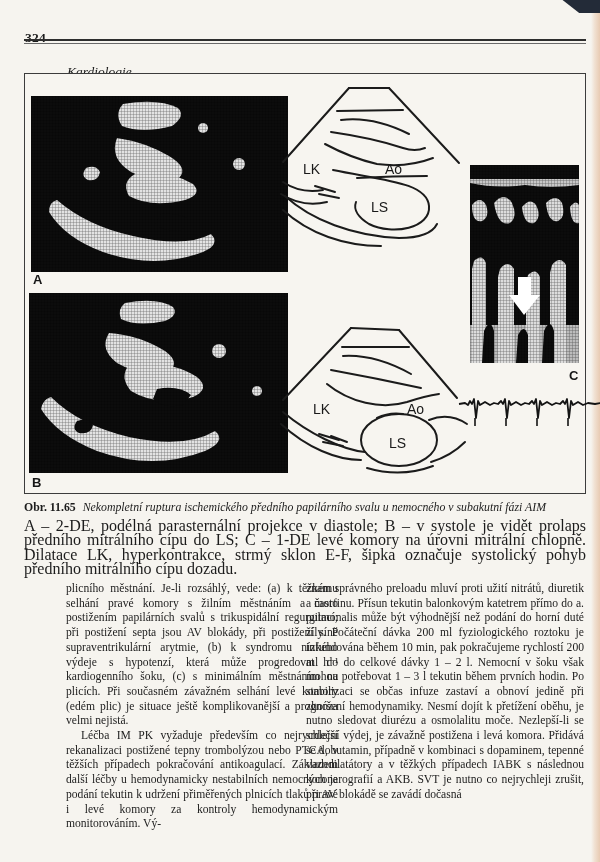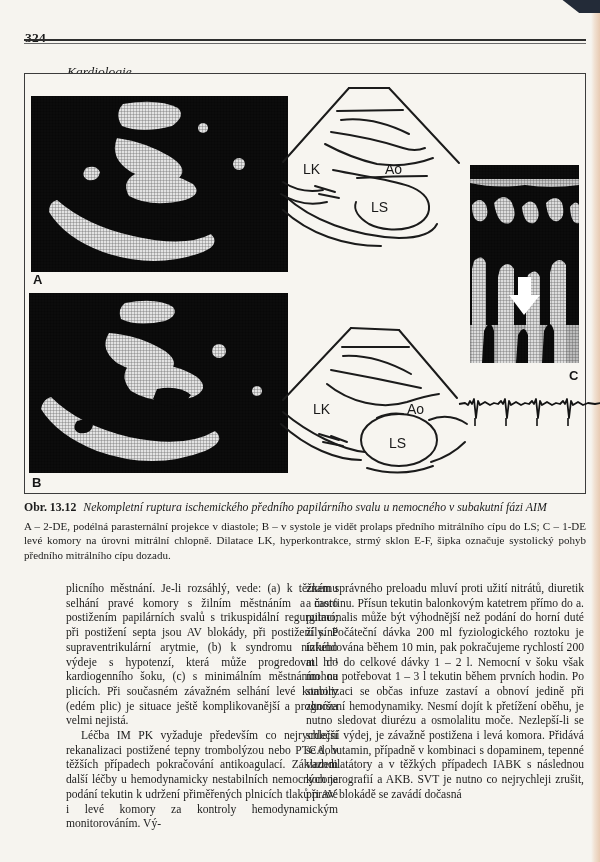--- a/index.html
+++ b/index.html
@@ -35,21 +35,21 @@
   #schem-top{left:256px;top:12px;}
   #schem-bottom{left:254px;top:248px;}
   #ecg{left:432px;top:306px;}
   .schem text{font-family:"Liberation Sans","DejaVu Sans",sans-serif;font-size:14px;fill:#191919;}
   .schem path,.schem line,.schem ellipse{fill:none;stroke:#1b1b1b;stroke-width:2;stroke-linecap:round;stroke-linejoin:round;}
   
   #caption{left:24px;top:500px;width:562px;}
   #caption-line1{font-size:11.8px;white-space:nowrap;}
   #caption-label{font-weight:bold;}
   #caption-title{font-style:italic;margin-left:7px;text-align:right;}
-  #caption-desc{margin-top:4px;font-size:11px;line-height:14.4px;text-align:justify;}
+  #caption-desc{margin-top:4px;font-size:16px;line-height:14.4px;text-align:justify;}
   
   .col{top:582px;text-align:justify;font-size:11.6px;line-height:14.7px;}
   #col-left{left:22px;width:272px;margin-left:44px;}
   #col-right{left:306px;width:278px;}
   .col p{margin:0;}
   .col p.indent{text-indent:15px;}
 </style>
 </head>
 <body>
 
@@ -179,21 +179,21 @@
                L41,24 L44,21 L46,24 L48,19 L50,38 L52,21 L54,25 L59,22 L64,25 L68,23
                L72,24 L75,21 L77,24 L79,19 L81,38 L83,21 L85,25 L90,22 L95,25 L99,23
                L103,24 L106,21 L108,24 L110,19 L112,38 L114,21 L116,25 L121,22 L126,25 L131,23 L138,24 L144,23"></path>
       <path d="M18,38 L18,46 M49,38 L49,46 M80,38 L80,46 M111,38 L111,46" stroke-width="1.6"></path>
     </g>
   </svg>
 </div>
 
 <div class="abs" id="caption">
   <div id="caption-line1">
-    <span id="caption-label">Obr. 13.12</span><span id="caption-title">Nekompletní ruptura ischemického předního papilárního svalu u nemocného v subakutní fázi AIM</span>
+    <span id="caption-label">Obr. 11.65</span><span id="caption-title">Nekompletní ruptura ischemického předního papilárního svalu u nemocného v subakutní fázi AIM</span>
   </div>
   <div id="caption-desc">A – 2-DE, podélná parasternální projekce v diastole; B – v systole je vidět prolaps předního mitrálního cípu do LS; C – 1-DE levé komory na úrovni mitrální chlopně. Dilatace LK, hyperkontrakce, strmý sklon E-F, šipka označuje systolický pohyb předního mitrálního cípu dozadu.</div>
 </div>
 
 <div class="abs col" id="col-left">
   <p>plicního městnání. Je-li rozsáhlý, vede: (a) k těžkému selhání pravé komory s žilním městnáním a často postižením papilárních svalů s trikuspidální regurgitací; při postižení septa jsou AV blokády, při postižení síně supraventrikulární arytmie, (b) k syndromu nízkého výdeje s hypotenzí, která může progredovat do kardiogenního šoku, (c) s minimálním městnáním na plicích. Při současném závažném selhání levé komory (edém plic) je situace ještě komplikovanější a prognóza velmi nejistá.</p>
   <p class="indent">Léčba IM PK vyžaduje především co nejrychlejší rekanalizaci postižené tepny trombolýzou nebo PTCA, v těžších případech pokračování antikoagulací. Základem další léčby u hemodynamicky nestabilních nemocných je podání tekutin k udržení přiměřených plnicích tlaků pravé i levé komory za kontroly hemodynamickým monitorováním. Vý-</p>
 </div>
 <div class="abs col" id="col-right">
   <p>znam správného preloadu mluví proti užití nitrátů, diuretik a morfinu. Přísun tekutin balonkovým katetrem přímo do a. pulmonalis může být výhodnější než podání do horní duté žíly. Počáteční dávka 200 ml fyziologického roztoku je infundována během 10 min, pak pokračujeme rychlostí 200 ml h⁻¹ do celkové dávky 1 – 2 l. Nemocní v šoku však mohou potřebovat 1 – 3 l tekutin během prvních hodin. Po stabilizaci se občas infuze zastaví a obnoví jedině při zhoršení hemodynamiky. Nesmí dojít k přetížení oběhu, je nutno sledovat diurézu a osmolalitu moče. Nezlepší-li se srdeční výdej, je závažně postižena i levá komora. Přidává se dobutamin, případně v kombinaci s dopaminem, tepenné vazodilatátory a v těžkých případech IABK s následnou koronarografií a AKB. SVT je nutno co nejrychleji zrušit, při AV blokádě se zavádí dočasná</p>

